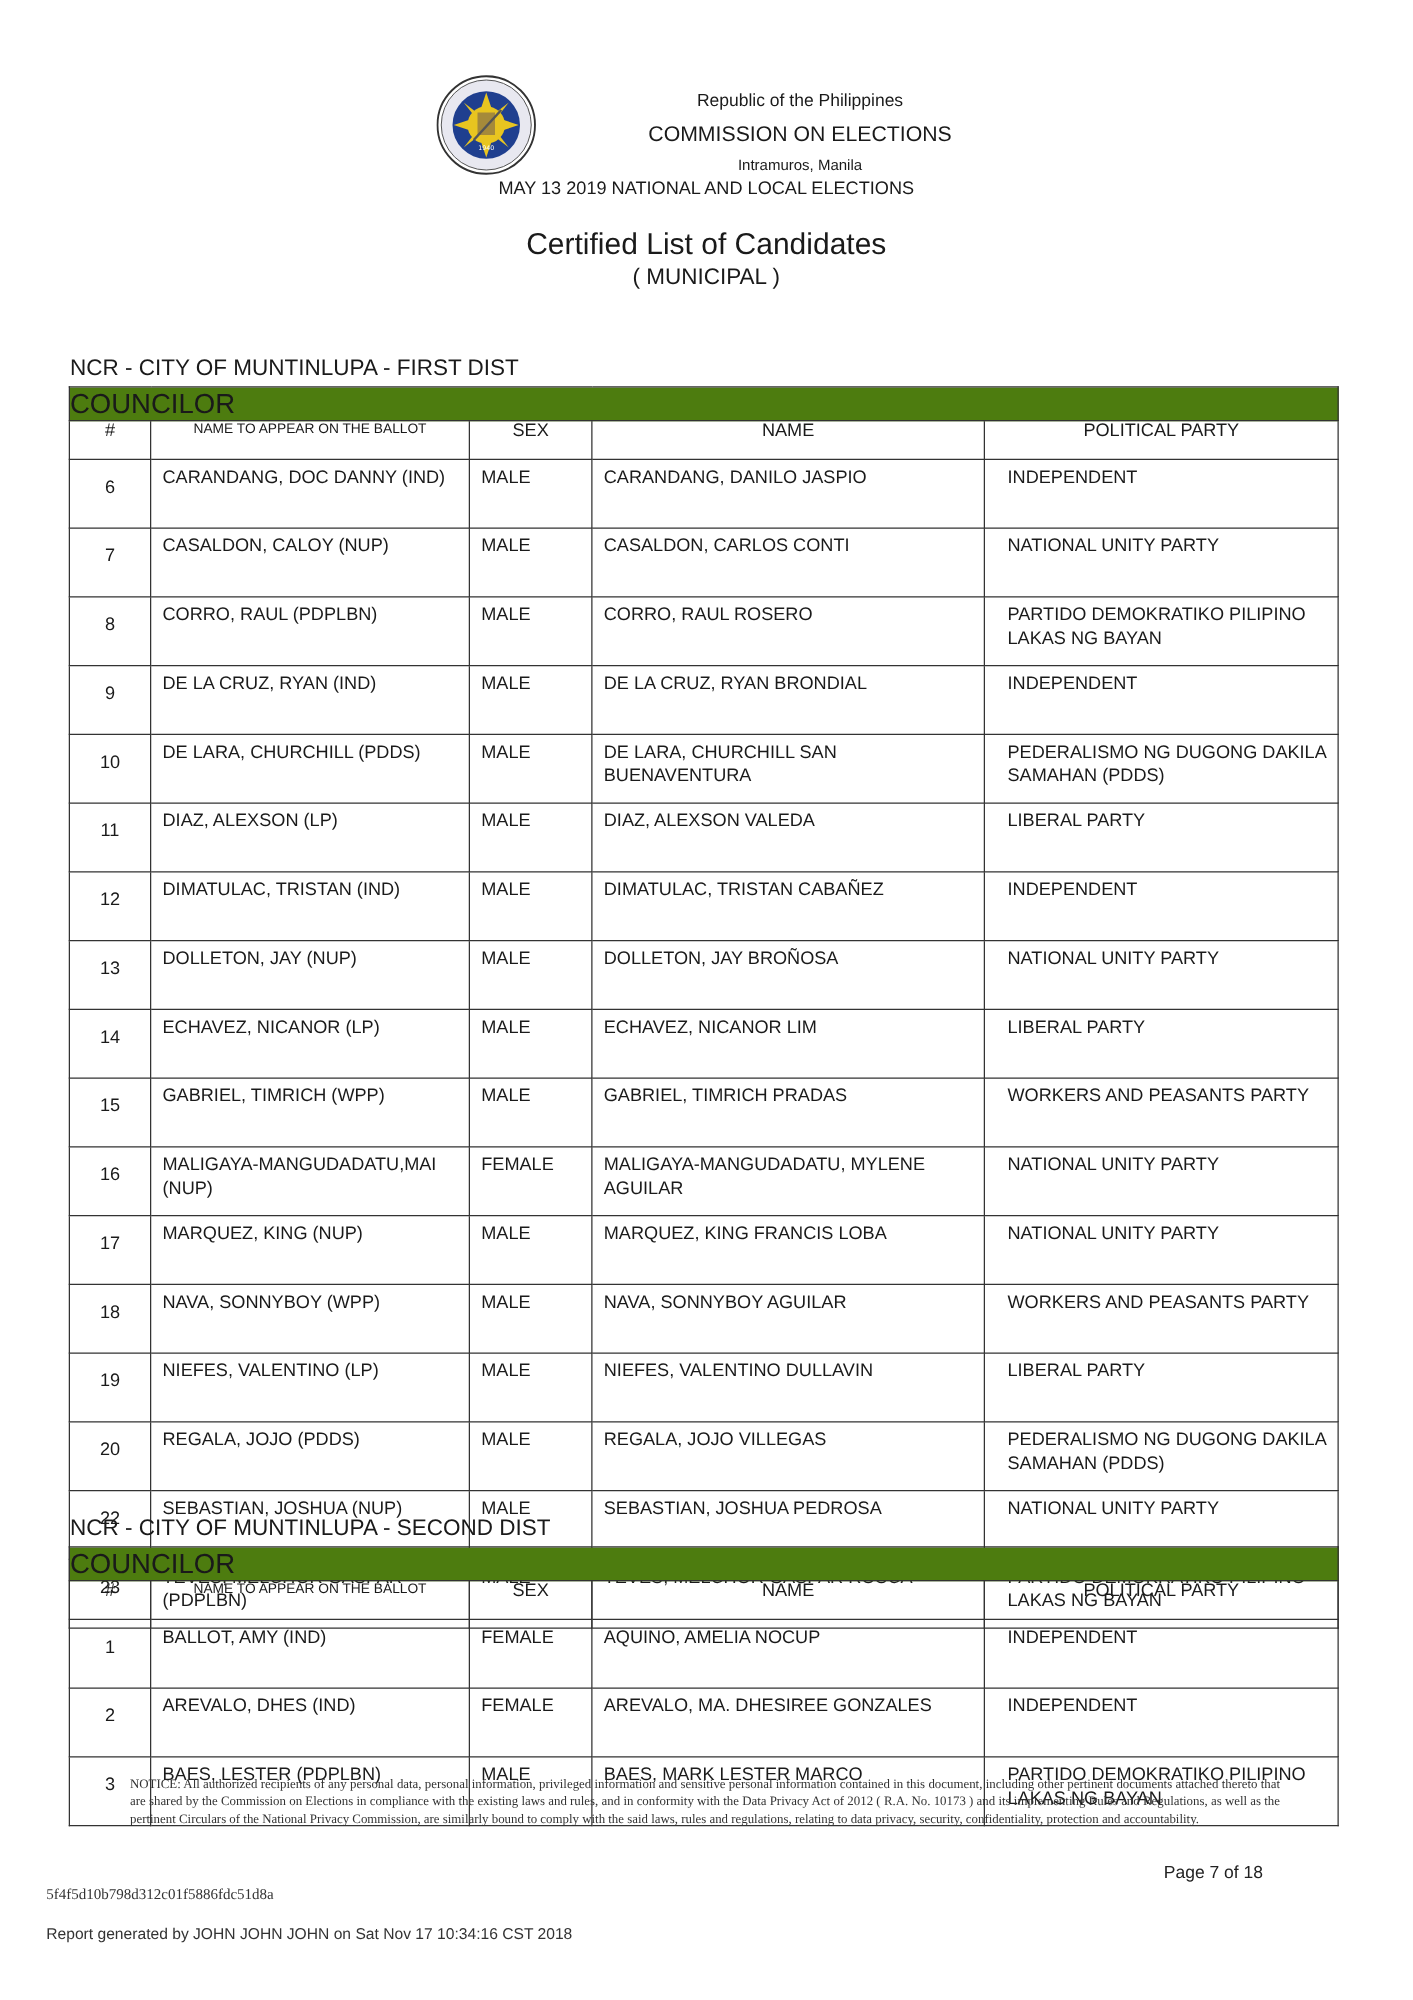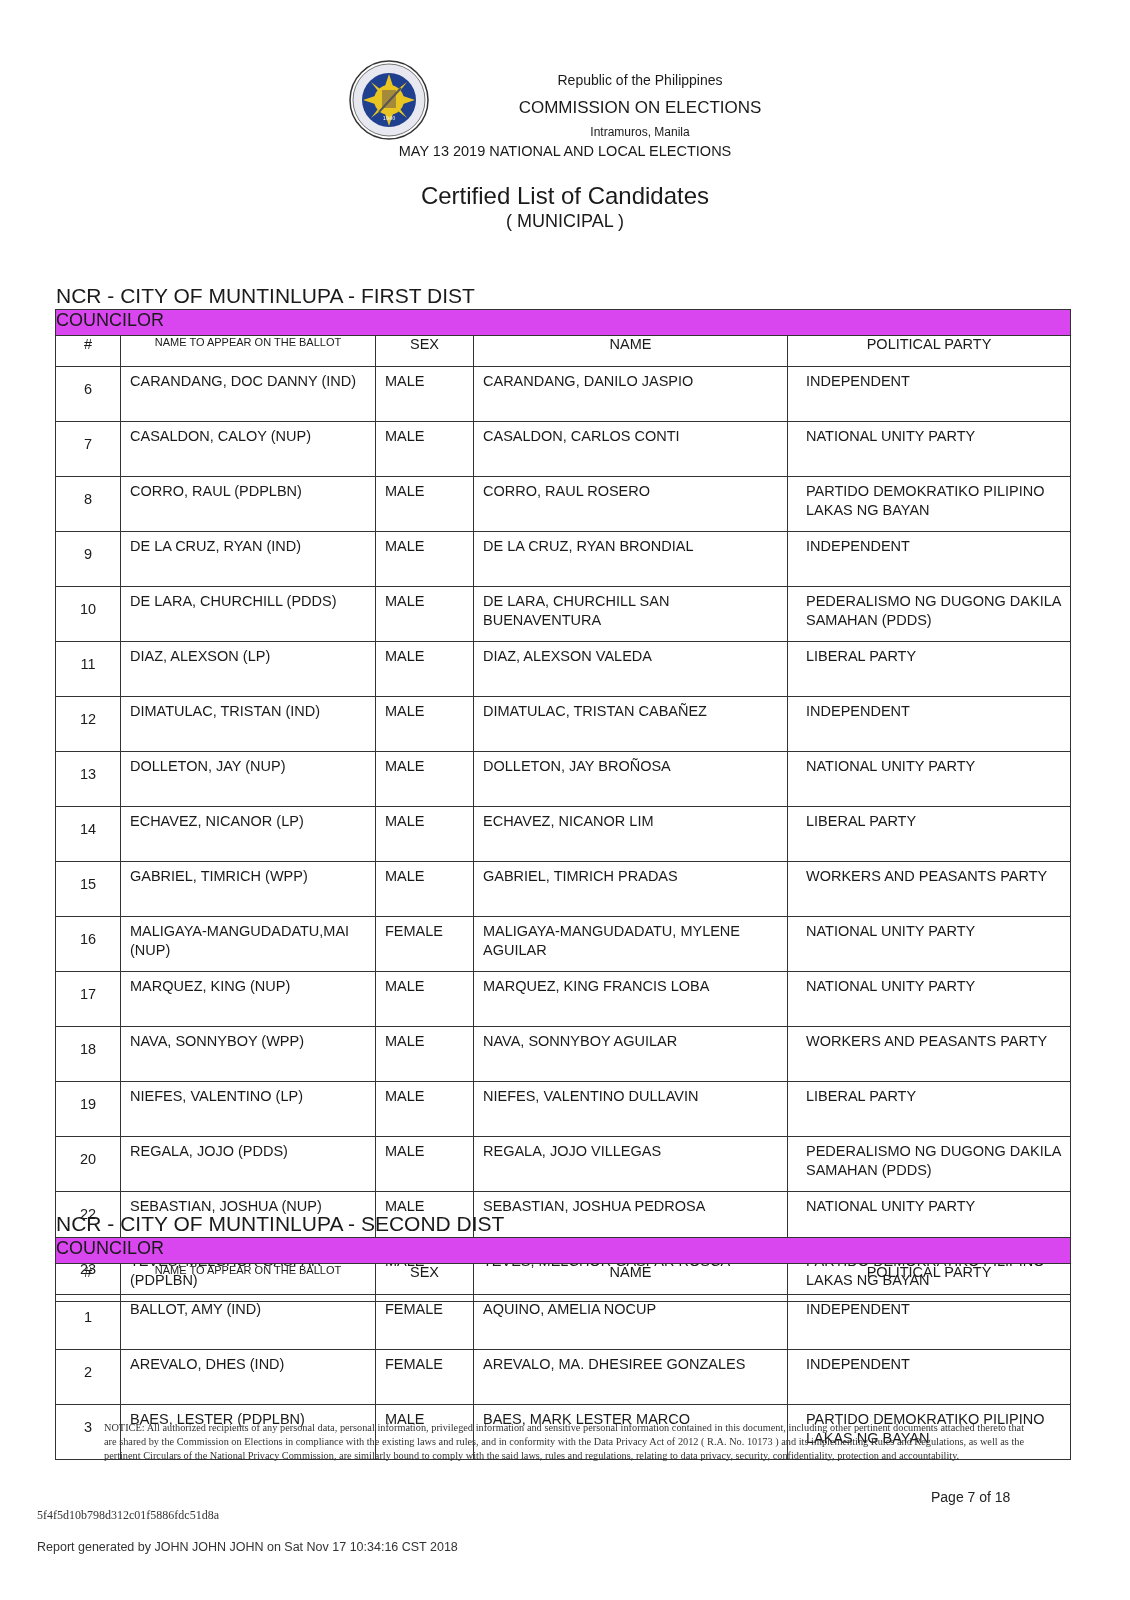--- a/index.html
+++ b/index.html
@@ -13,31 +13,31 @@
   }
   .h-line { position: absolute; width: 100%; text-align: center; white-space: nowrap; }
   .republic { top: 72px; left: 75px; font-size: 14px; }
   .comelec { top: 98px; left: 75px; font-size: 17px; }
   .intramuros { top: 125px; left: 75px; font-size: 12px; }
   .election { top: 143px; left: 0; font-size: 14.5px; }
   .doc-title { top: 182px; left: 0; font-size: 24px; }
   .doc-sub { top: 211px; left: 0; font-size: 18px; }
 
   .section-title {
-    position: absolute; left: 56px; font-size: 21px; white-space: nowrap;
+    position: absolute; left: 56px; font-size: 18px; white-space: nowrap;
   }
   table.cand {
     position: absolute; left: 55px; width: 1015px; border-collapse: collapse;
     table-layout: fixed; font-size: 14.5px;
   }
   table.cand td, table.cand th {
     border: 1.5px solid #333; padding: 0; vertical-align: top; font-weight: normal;
   }
   .cat-row td {
-    background: #d946ef; font-size: 18px; padding: 3px 0 0 31px; height: 25px; margin-top: 24px;
+    background: #4d7c0f; font-size: 22px; padding: 3px 0 0 31px; height: 25px; margin-top: 24px;
   }
   .hdr-row th { height: 30px; vertical-align: middle; text-align: center; font-size: 14.5px; }
   .hdr-row th.small { font-size: 11px; }
   .data-row td { height: 40px; }
   .data-row td.num { text-align: center; padding-top: 14px; }
   .data-row td.txt { padding: 5px 8px 0 9px; line-height: 19px; }
   .data-row td.party { padding-left: 18px; }
 
   .notice {
     position: absolute; left: 104px; top: 1421px; width: 920px;

